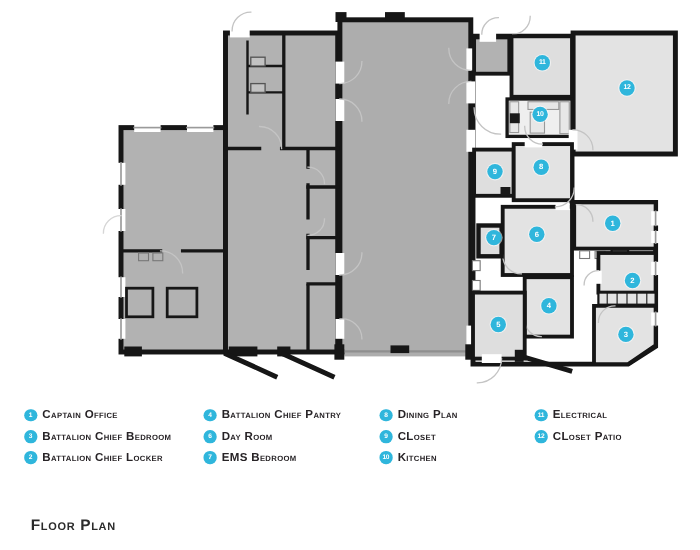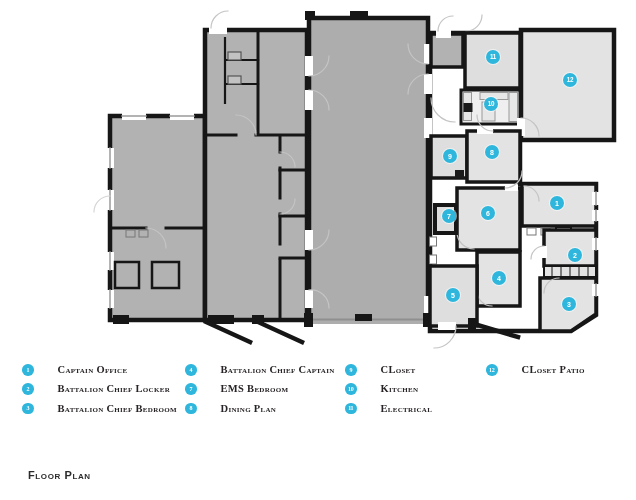--- a/index.html
+++ b/index.html
@@ -24,36 +24,36 @@
   }
   .mk.two { font-size:6.3px; letter-spacing:-.3px; }
 
   
   .legend {
     position:absolute; left:22px; top:364px;
     display:grid; grid-auto-flow:column;
     grid-template-rows:repeat(3, 19.3px);
     grid-template-columns:163px 160px 141px auto;
   }
-  .lg-item { display:flex; align-items:flex-start; gap:24px;font-family:Liberation Serif, serif; }
+  .lg-item { display:flex; align-items:flex-end; gap:5px; }
   .lg-num {
     flex:0 0 auto; width:11.5px; height:11.5px; border-radius:50%;
     background:var(--accent,#2fb6dc); color:#fff;
     display:flex; align-items:center; justify-content:center;
     font-size:6px; font-weight:700; line-height:1; letter-spacing:-.3px;
   }
   .lg-label {
     font-variant:small-caps; font-weight:700; font-size:10.5px;
     letter-spacing:.3px; color:#272326; white-space:nowrap;
   }
 
   
   .title {
     position:absolute; left:28px; top:469px; margin:0;
-    font-variant:small-caps; font-weight:700; font-size:11px;
+    font-variant:small-caps; font-weight:700; font-size:14px;
     letter-spacing:.6px; color:#2b2b2b;
   }
 </style>
 </head>
 <body style="--accent: #2fb6dc;">
 
 <div class="stage">
 
   <div class="plan">
     <svg width="636" height="358" viewBox="0 0 636 358">
@@ -202,30 +202,34 @@
         <div class="mk two" aria-label="Outdoor Patio" style="left: 563px; top: 73px;">12</div>
       </div>
   </div>
 
   <div class="legend" id="legend">
       <div class="lg-item">
         <span class="lg-num">1</span>
         <span class="lg-label">Captain Office</span>
       </div>
       <div class="lg-item">
+        <span class="lg-num">3</span>
+        <span class="lg-label">Battalion Chief Bedroom</span>
+      </div>
+      <div class="lg-item">
         <span class="lg-num">2</span>
         <span class="lg-label">Battalion Chief Locker</span>
       </div>
       <div class="lg-item">
-        <span class="lg-num">3</span>
-        <span class="lg-label">Battalion Chief Bedroom</span>
-      </div>
-      <div class="lg-item">
         <span class="lg-num">4</span>
-        <span class="lg-label">Battalion Chief Captain</span>
+        <span class="lg-label">Battalion Chief Pantry</span>
+      </div>
+      <div class="lg-item">
+        <span class="lg-num">6</span>
+        <span class="lg-label">Day Room</span>
       </div>
       <div class="lg-item">
         <span class="lg-num">7</span>
         <span class="lg-label">EMS Bedroom</span>
       </div>
       <div class="lg-item">
         <span class="lg-num">8</span>
         <span class="lg-label">Dining Plan</span>
       </div>
       <div class="lg-item">

